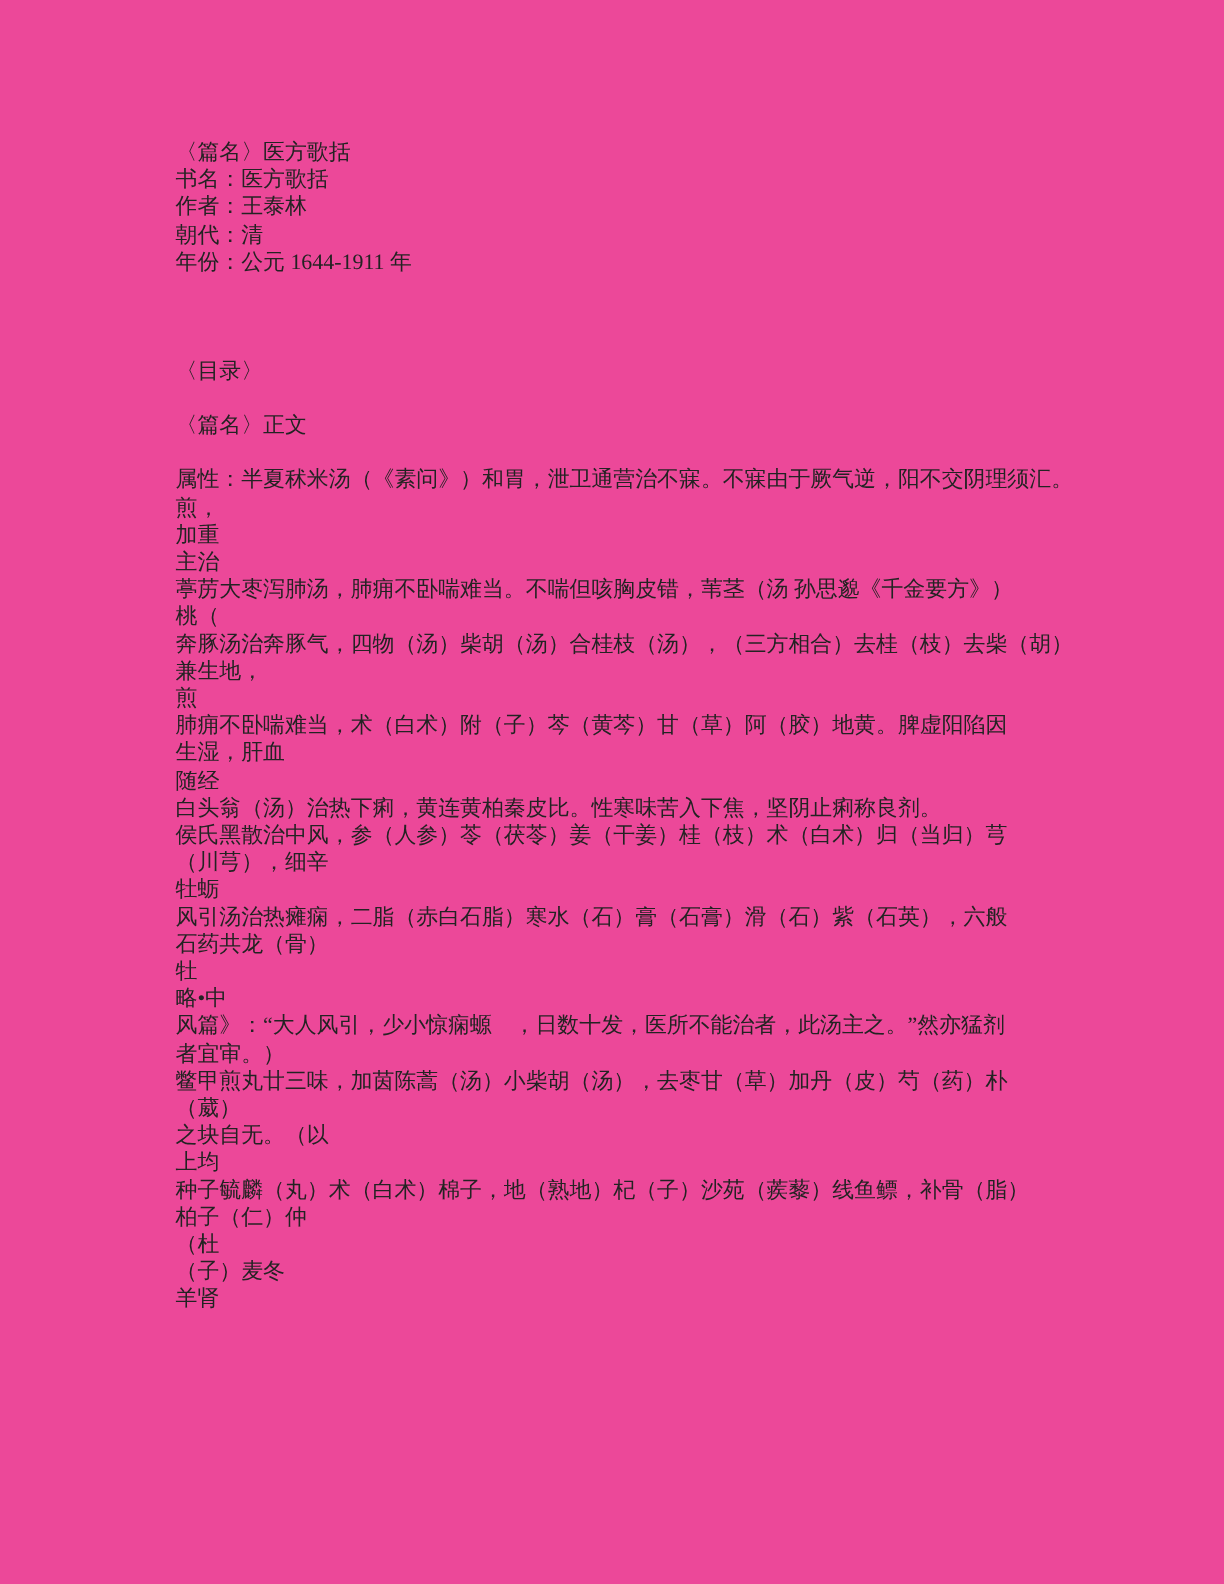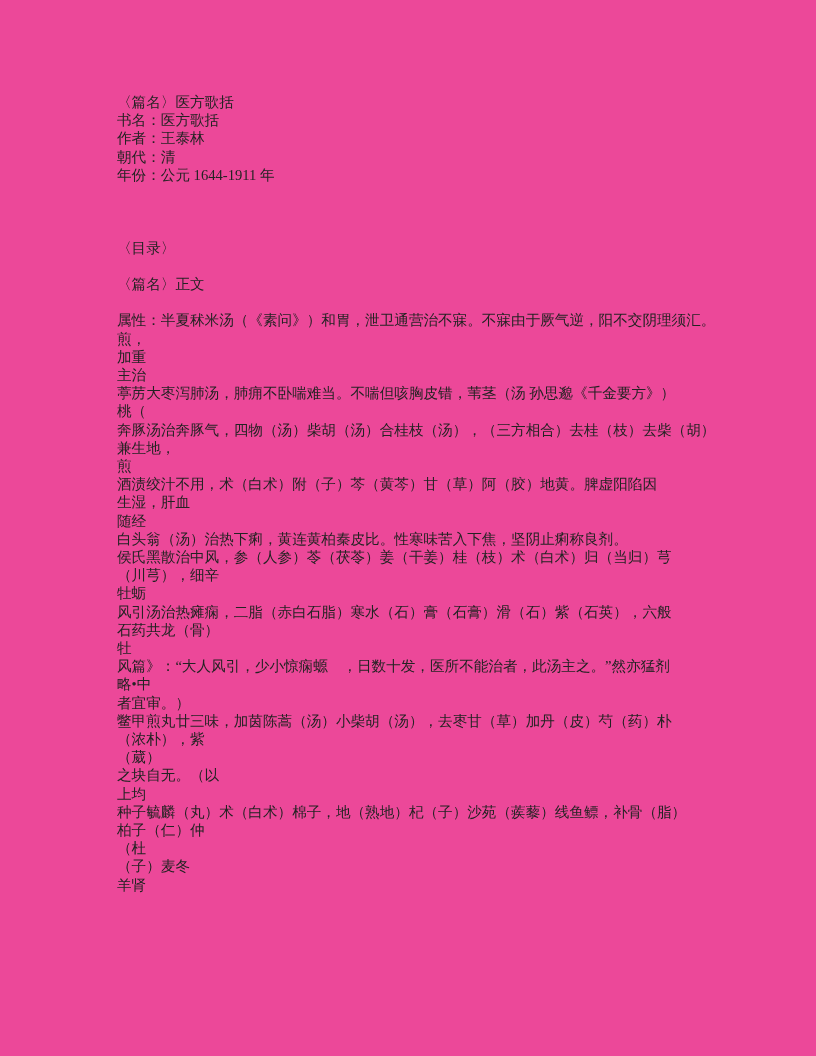--- a/index.html
+++ b/index.html
@@ -49,35 +49,34 @@
       <div class="line"></div>
       <div class="line">属性：半夏秫米汤（《素问》）和胃，泄卫通营治不寐。不寐由于厥气逆，阳不交阴理须汇。</div>
       <div class="line">煎，</div>
       <div class="line">加重</div>
       <div class="line">主治</div>
       <div class="line">葶苈大枣泻肺汤，肺痈不卧喘难当。不喘但咳胸皮错，苇茎（汤 孙思邈《千金要方》）</div>
       <div class="line">桃（</div>
       <div class="line">奔豚汤治奔豚气，四物（汤）柴胡（汤）合桂枝（汤），（三方相合）去桂（枝）去柴（胡）</div>
       <div class="line">兼生地，</div>
       <div class="line">煎</div>
-      <div class="line">酒渍绞汁不用，术（白术）附（子）芩（黄芩）甘（草）阿（胶）地黄。脾虚阳陷因</div>
+      <div class="line">肺痈不卧喘难当，术（白术）附（子）芩（黄芩）甘（草）阿（胶）地黄。脾虚阳陷因</div>
       <div class="line">生湿，肝血</div>
       <div class="line">随经</div>
       <div class="line">白头翁（汤）治热下痢，黄连黄柏秦皮比。性寒味苦入下焦，坚阴止痢称良剂。</div>
       <div class="line">侯氏黑散治中风，参（人参）苓（茯苓）姜（干姜）桂（枝）术（白术）归（当归）芎</div>
       <div class="line">（川芎），细辛</div>
       <div class="line">牡蛎</div>
       <div class="line">风引汤治热瘫痫，二脂（赤白石脂）寒水（石）膏（石膏）滑（石）紫（石英），六般</div>
       <div class="line">石药共龙（骨）</div>
       <div class="line">牡</div>
+      <div class="line">略•中</div>
       <div class="line">风篇》：“大人风引，少小惊痫螈　，日数十发，医所不能治者，此汤主之。”然亦猛剂</div>
-      <div class="line">略•中</div>
       <div class="line">者宜审。）</div>
       <div class="line">鳖甲煎丸廿三味，加茵陈蒿（汤）小柴胡（汤），去枣甘（草）加丹（皮）芍（药）朴</div>
-      <div class="line">（浓朴），紫</div>
       <div class="line">（葳）</div>
       <div class="line">之块自无。（以</div>
       <div class="line">上均</div>
       <div class="line">种子毓麟（丸）术（白术）棉子，地（熟地）杞（子）沙苑（蒺藜）线鱼鳔，补骨（脂）</div>
       <div class="line">柏子（仁）仲</div>
       <div class="line">（杜</div>
       <div class="line">（子）麦冬</div>
       <div class="line">羊肾</div>
     </div>
 </div>

